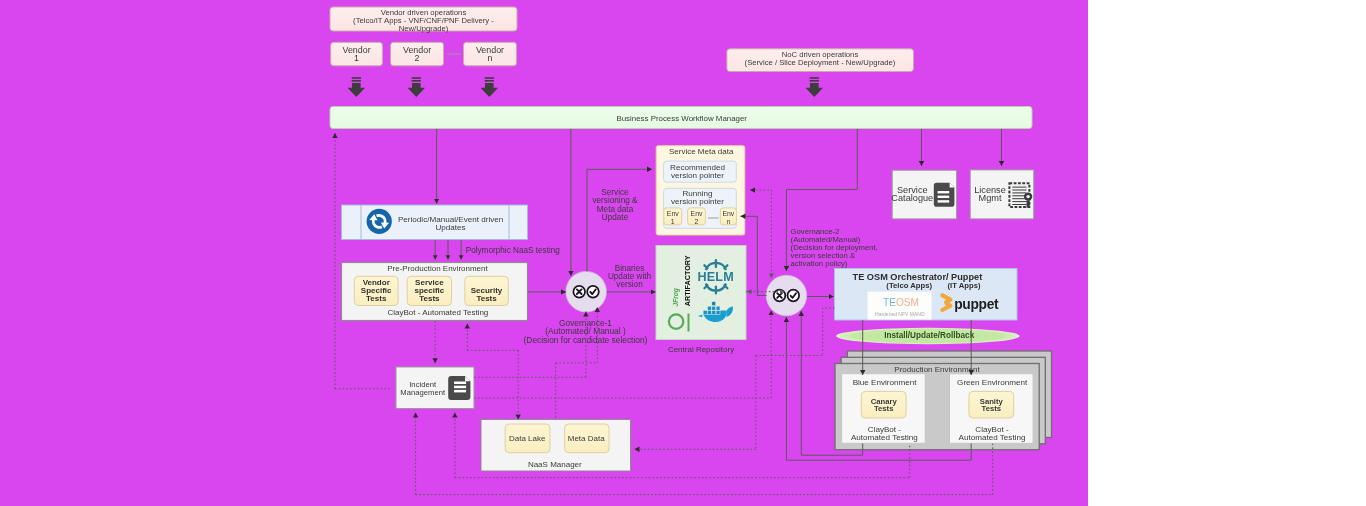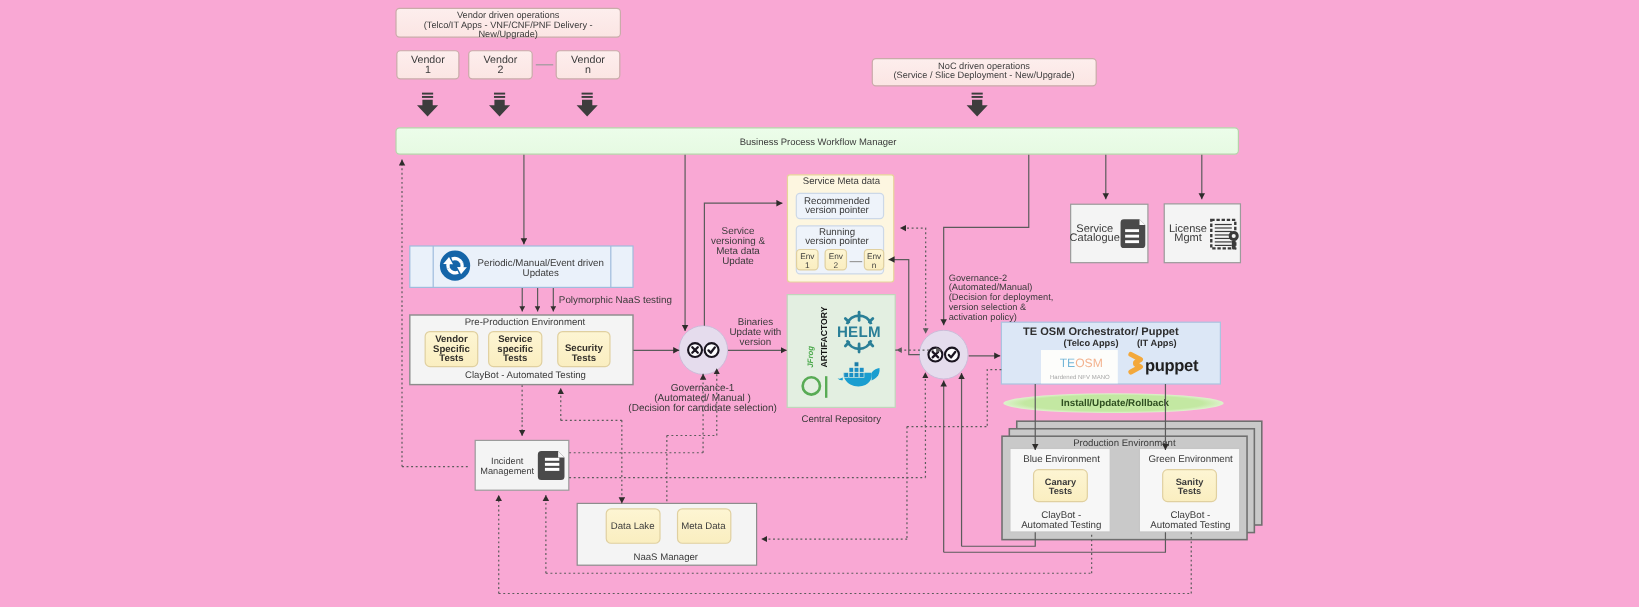--- a/index.html
+++ b/index.html
@@ -1,18 +1,18 @@
 <!DOCTYPE html>
 <html><head>
 <meta charset="utf-8">
 <title>Telco NaaS CI/CD Governance Architecture</title>
 <style>
   html,body{margin:0;padding:0;background:#ffffff;}
   body{width:1366px;height:506px;overflow:hidden;font-family:"Liberation Sans",sans-serif;}
-  #canvas{position:relative;width:1366px;height:506px;background:#f9a8d4;}
+  #canvas{position:relative;width:1088px;height:506px;background:#d946ef;}
   svg{display:block;}
   text{dominant-baseline:alphabetic;}
 </style>
 </head>
 <body>
 
 <div id="canvas">
 <svg id="diagram" width="1366" height="506" viewBox="0 0 1366 506" xmlns="http://www.w3.org/2000/svg">
 <defs>
   <marker id="ar" markerWidth="7" markerHeight="7" refX="5.0" refY="2.9" orient="auto" markerUnits="userSpaceOnUse">

